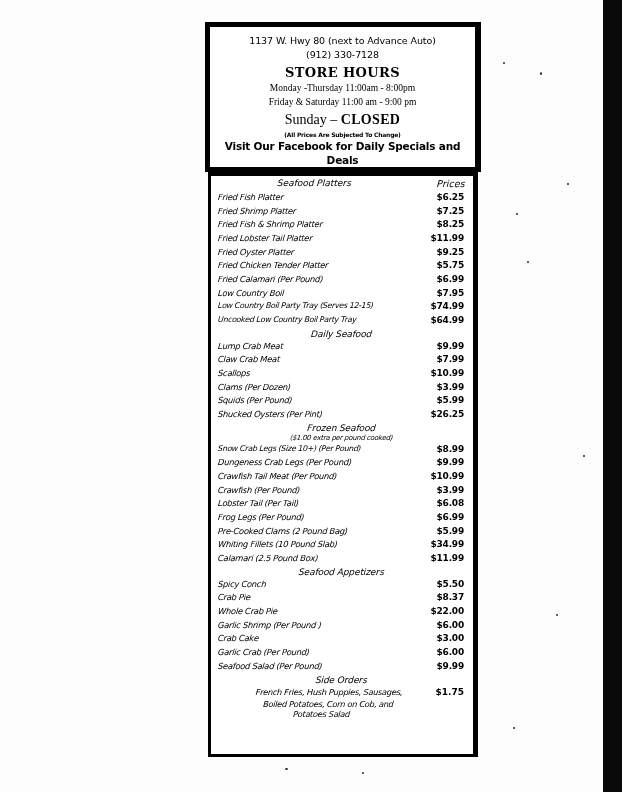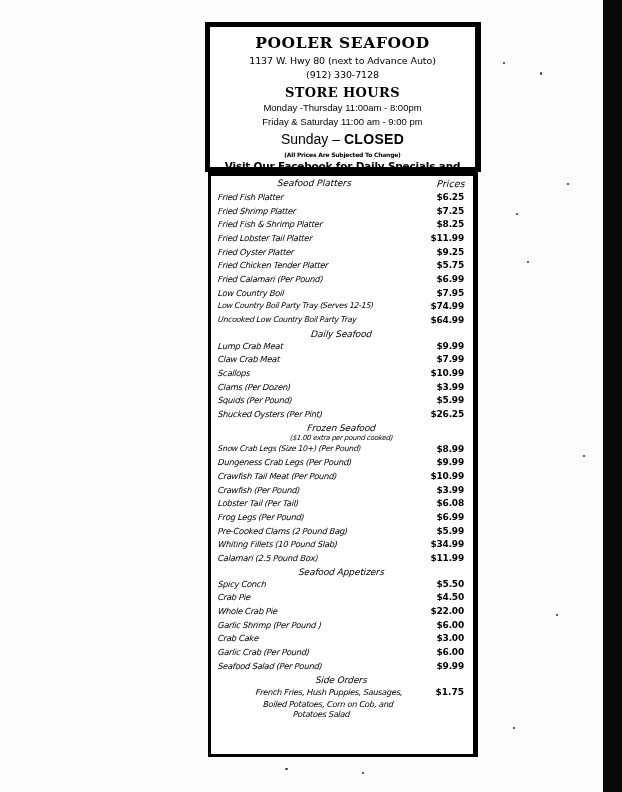--- a/index.html
+++ b/index.html
@@ -84,21 +84,21 @@
   }
   .store-hours-title {
     font-family: "DejaVu Serif", serif;
     font-weight: bold;
     font-size: 13px;
     letter-spacing: 0.4px;
     margin-top: 3px;
     margin-bottom: 1px;
   }
   .hours-line {
-    font-family: Liberation Sans, sans-serif;
+    font-family: Liberation Serif, serif;
     font-size: 9.5px;
     line-height: 1.5;
   }
   .hours-line.closed {
     font-size: 14px;
   }
   .closed-word {
     font-weight: bold;
     letter-spacing: 0.3px;
   }
@@ -263,21 +263,20 @@
   <div class="scan-speck" style="left:567px;top:183px;width:2px;height:2px;"></div>
   <div class="scan-speck" style="left:583px;top:455px;width:2px;height:2px;"></div>
   <div class="scan-speck" style="left:556px;top:614px;width:2px;height:2px;"></div>
   <div class="scan-speck" style="left:513px;top:727px;width:2px;height:2px;"></div>
   <div class="scan-speck" style="left:285px;top:768px;width:3px;height:2px;"></div>
   <div class="scan-speck" style="left:362px;top:772px;width:2px;height:2px;"></div>
 
   <div id="menu-sheet">
 
     <div class="header-box">
-      <div class="store-name">POOLER SEAFOOD</div>
       <div class="addr-line">1137 W. Hwy 80 (next to Advance Auto)</div>
       <div class="addr-line">(912) 330-7128</div>
       <div class="store-hours-title">STORE HOURS</div>
       <div class="hours-line">Monday -Thursday 11:00am - 8:00pm</div>
       <div class="hours-line">Friday &amp; Saturday 11:00 am - 9:00 pm</div>
       <div class="hours-line closed"><span>Sunday – </span><span class="closed-word">CLOSED</span></div>
       <div class="disclaimer">(All Prices Are Subjected To Change)</div>
       <div class="fb-line">Visit Our Facebook for Daily Specials and Deals</div>
       <div class="fb-url">www.facebook.com/PoolerSeafood</div>
     </div>
@@ -395,21 +394,21 @@
         <span class="item-price">$11.99</span>
       </div>
 
       <div class="section-head">Seafood Appetizers</div>
       <div class="item-row">
         <span class="item-name">Spicy Conch</span>
         <span class="item-price">$5.50</span>
       </div>
       <div class="item-row">
         <span class="item-name">Crab Pie</span>
-        <span class="item-price">$4.50</span>
+        <span class="item-price">$8.37</span>
       </div>
       <div class="item-row">
         <span class="item-name">Whole Crab Pie</span>
         <span class="item-price">$22.00</span>
       </div>
       <div class="item-row">
         <span class="item-name">Garlic Shrimp (Per Pound )</span>
         <span class="item-price">$6.00</span>
       </div>
       <div class="item-row">

